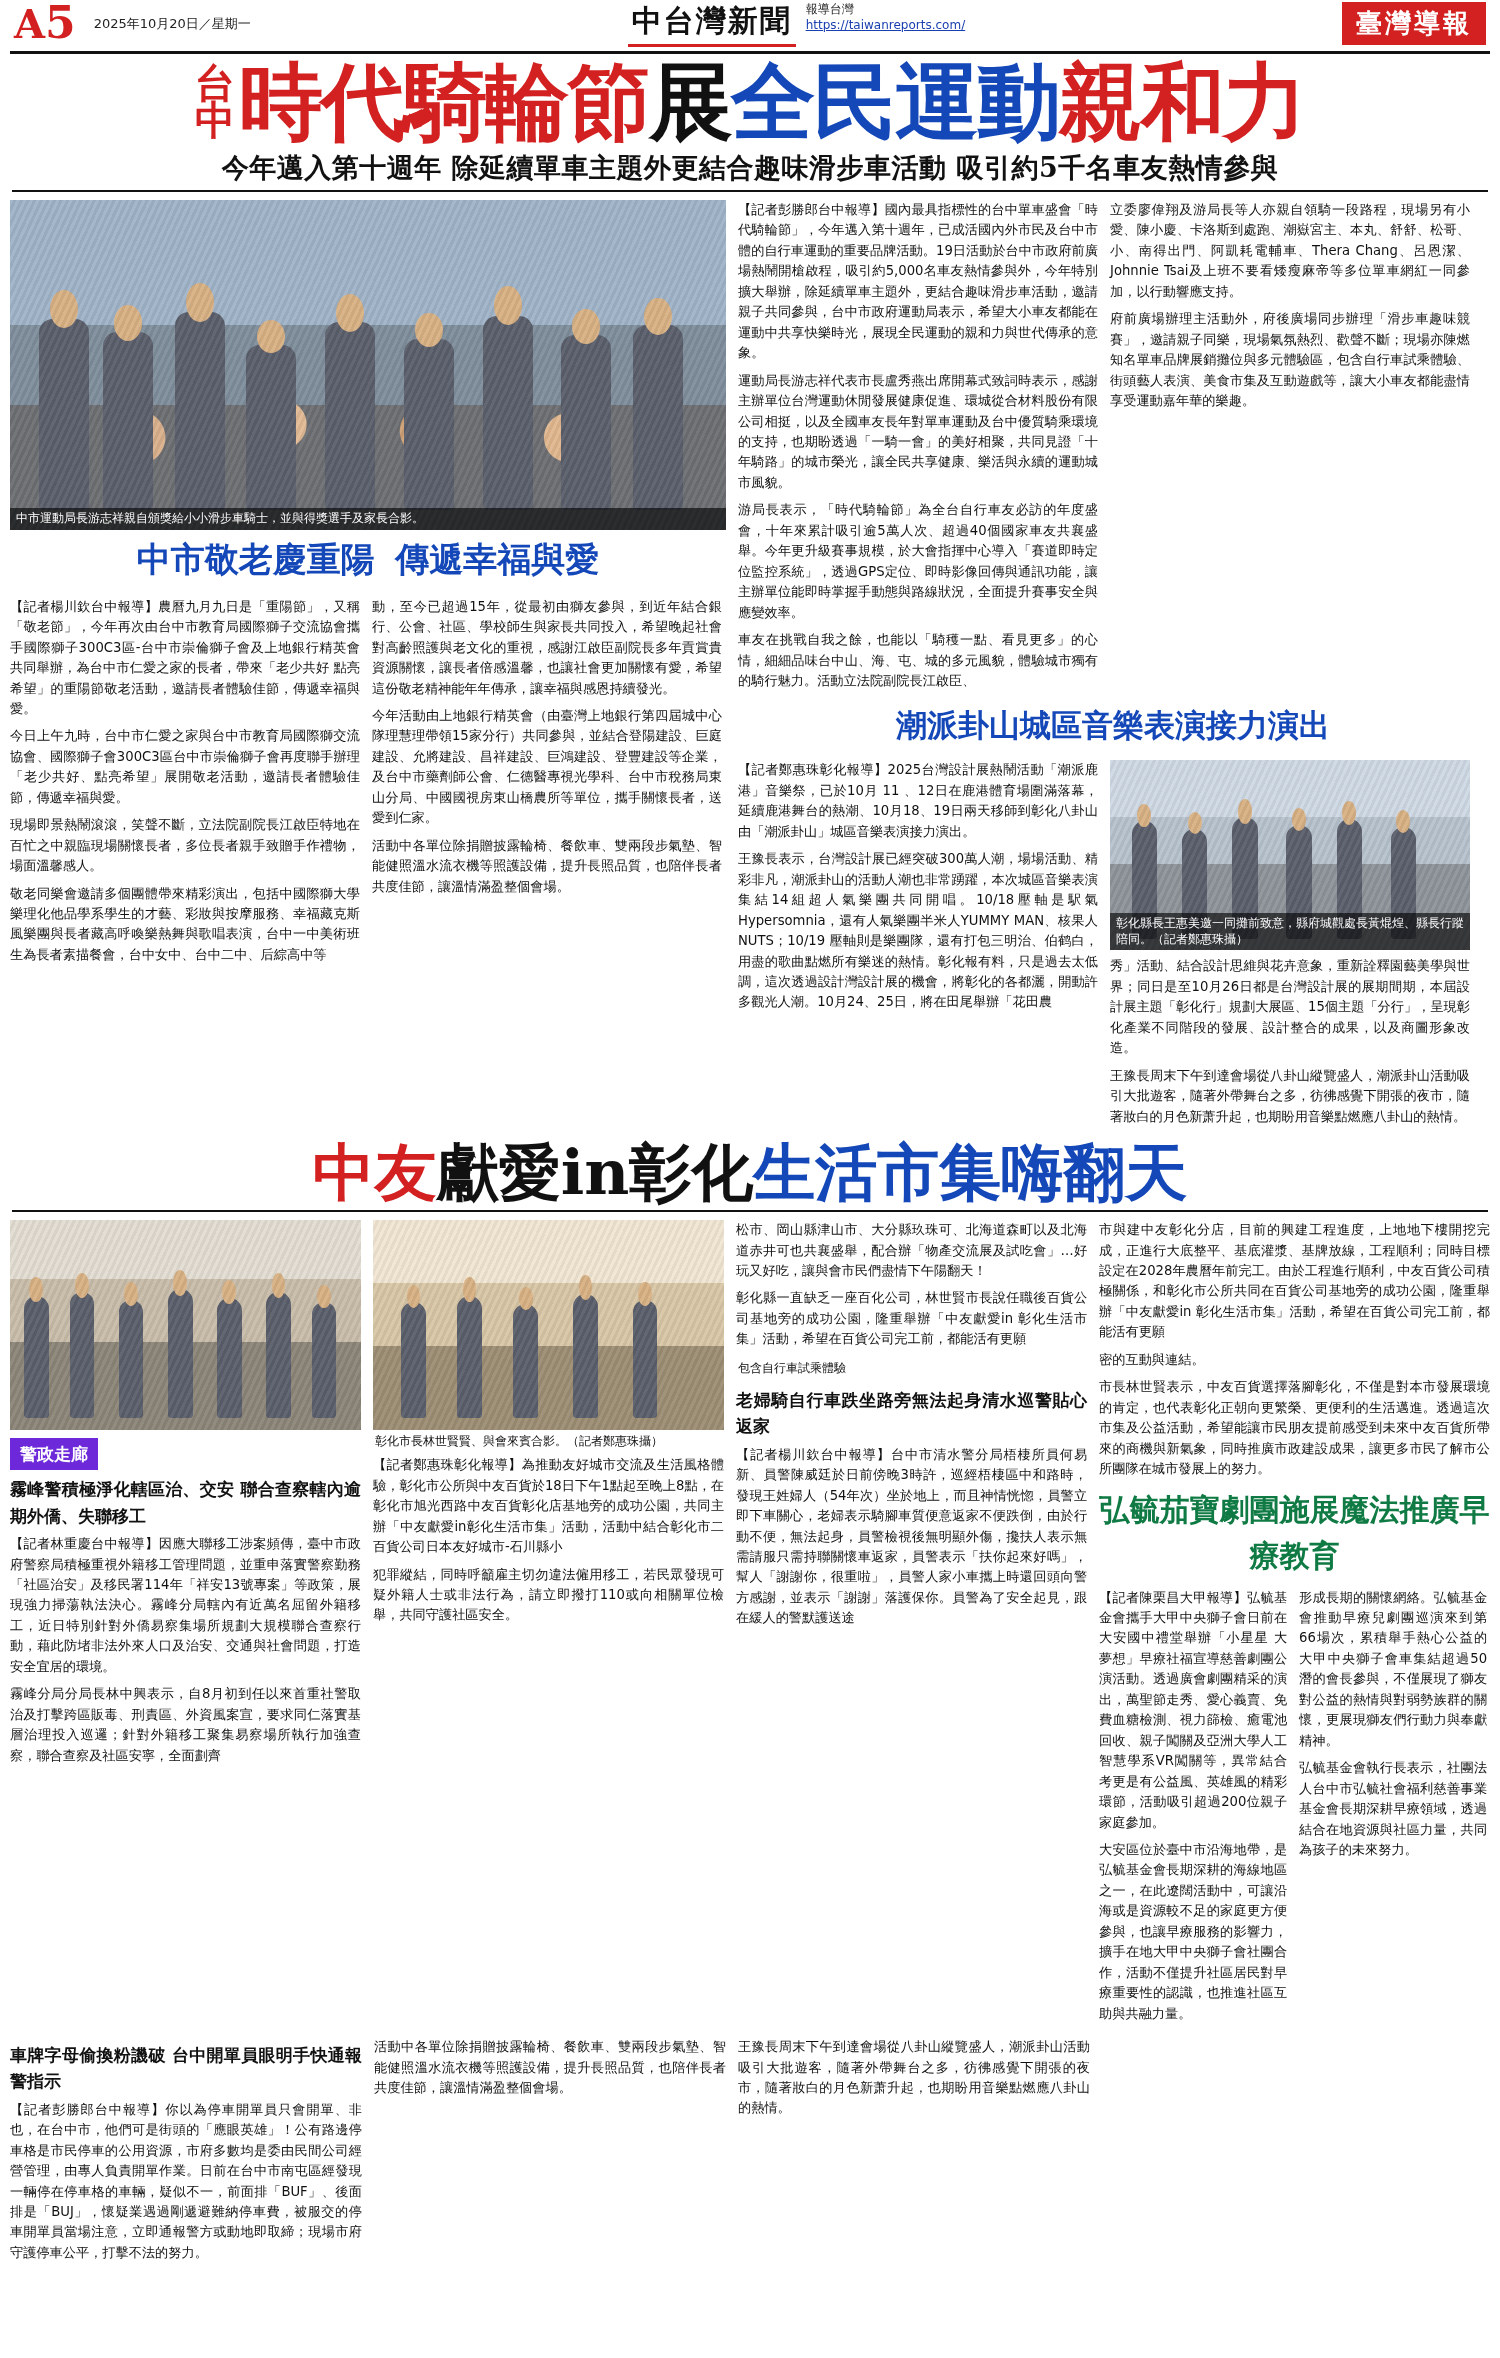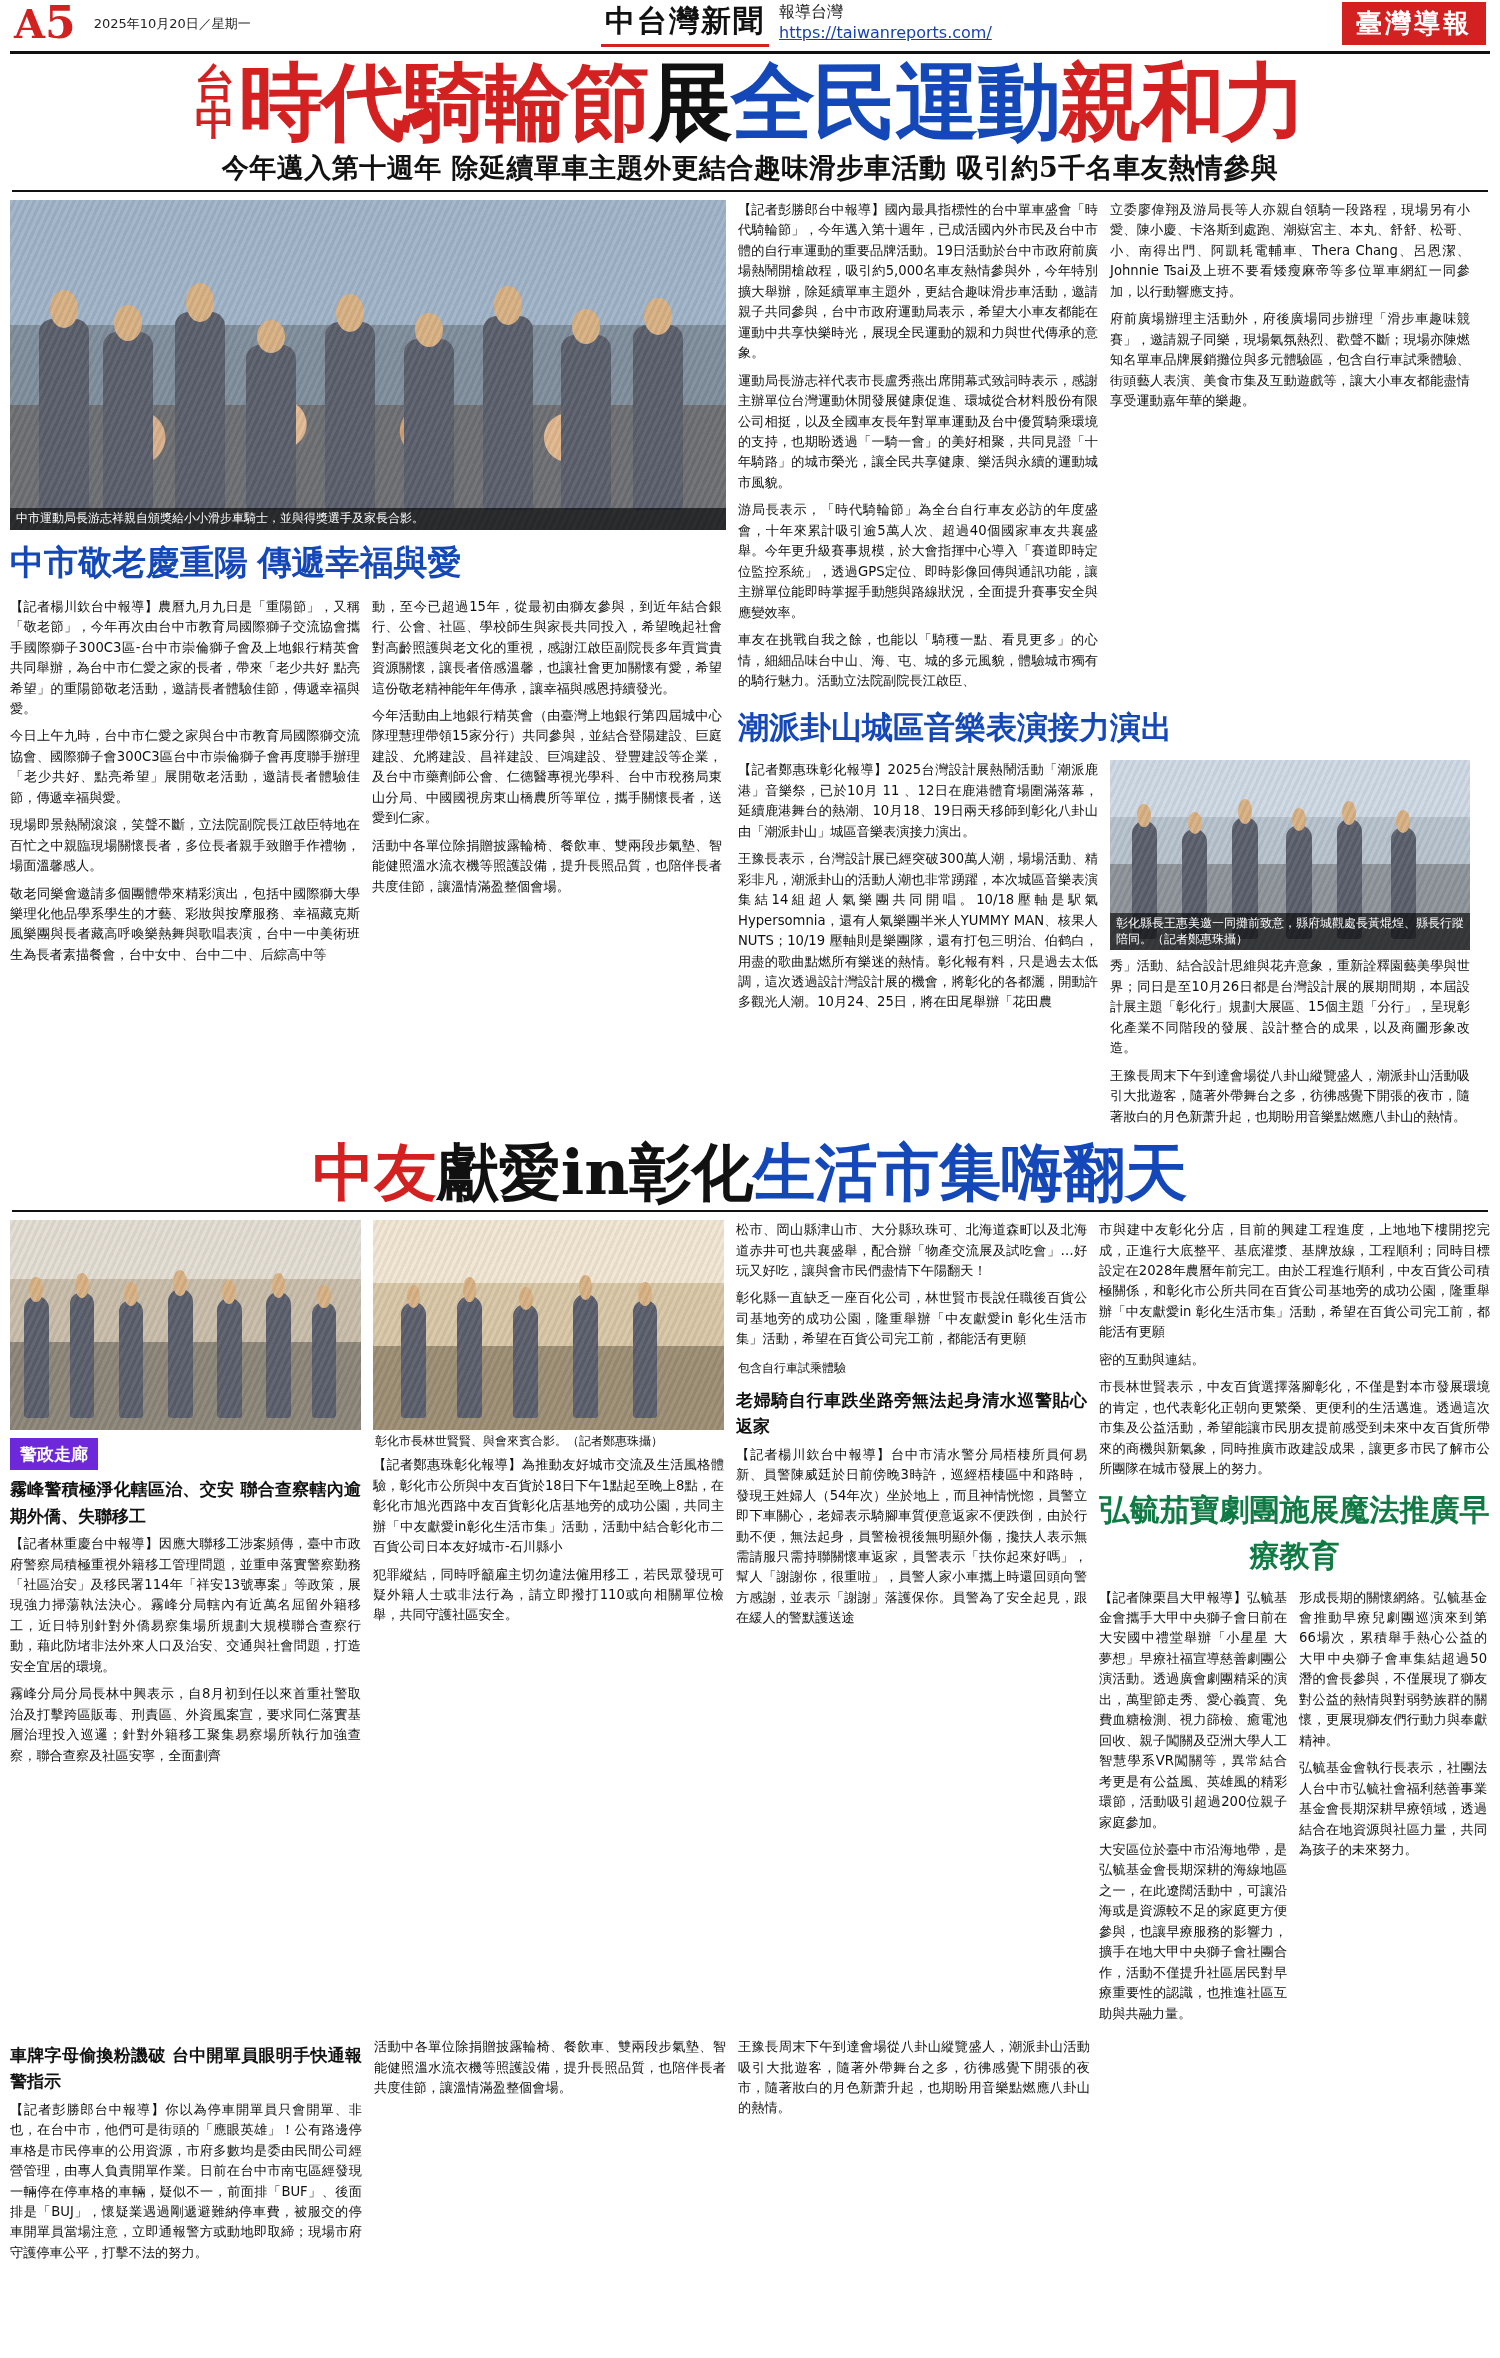--- a/index.html
+++ b/index.html
@@ -16,21 +16,21 @@
     border-bottom:3px solid #111; padding:0 4px 4px 4px; }
   .folio { display:flex; align-items:baseline; color:#d32020; font-weight:bold;
     font-family:"DejaVu Serif","Liberation Serif",serif; }
   .folio .a { font-size:40px; line-height:36px; letter-spacing:-2px; }
   .folio .num { font-size:44px; line-height:36px; margin-left:2px; }
   .dateline { font-size:13px; color:#222; margin-left:8px; white-space:nowrap; }
   .mh-center { flex:1; display:flex; align-items:flex-start; justify-content:center; gap:10px; }
   .sect-title { font-size:30px; font-weight:bold; color:#111;
     font-family:"DejaVu Serif","Liberation Serif",serif;
     border-bottom:3px solid #d32020; padding:0 4px 2px 4px; letter-spacing:2px;}
-  .mh-sub { font-size:16px; color:#222; line-height:1.35; }
+  .mh-sub { font-size:12px; color:#222; line-height:1.35; }
   .mh-sub .u { color:#1a3fb0; text-decoration:underline; }
   .logo-box { background:#d32020; color:#fff; font-weight:bold; font-size:26px;
     padding:4px 14px; letter-spacing:3px;
     font-family:"DejaVu Serif","Liberation Serif",serif; white-space:nowrap;}
 
   
   .headline-wrap { padding:6px 4px 0 4px; }
   .headline { display:flex; align-items:center; justify-content:center;
     font-family:"DejaVu Serif","Liberation Serif",serif; font-weight:bold;
     line-height:1; white-space:nowrap; }
@@ -50,22 +50,22 @@
   .col { font-size:13.2px; line-height:1.55; text-align:justify; }
   .col p { margin:0 0 7px 0; text-indent:0; }
 
   
   .photo { position:relative; background:#c9ccd1; overflow:hidden; }
   .cap { position:absolute; left:0; right:0; bottom:0; background:rgba(0,0,0,.62);
     color:#fff; font-size:12px; padding:3px 6px; line-height:1.3;margin-top:6px; }
   .cap-plain { font-size:12px; color:#111; line-height:1.35; padding:3px 2px 6px 2px; }
 
   
-  .sec-blue { color:#1447b8; font-size:34px; font-weight:bold; text-align:left;
-    font-family:Liberation Sans, sans-serif; margin:6px 0 8px; }
+  .sec-blue { color:#1447b8; font-size:34px; font-weight:bold; text-align:center;
+    font-family:Liberation Mono, monospace; margin:6px 0 8px; }
   .sec-green { color:#0f7a43; font-size:30px; font-weight:bold; text-align:center;
     font-family:"DejaVu Serif","Liberation Serif",serif; margin:4px 0 8px; }
   .sec-dark { color:#111; font-size:17px; font-weight:bold;
     font-family:"DejaVu Serif","Liberation Serif",serif; margin:5px 0 5px; }
   .tag { display:inline-block; background:#6d28d9; color:#fff; font-weight:bold;
     font-size:17px; padding:3px 10px; font-family:"DejaVu Serif","Liberation Serif",serif; }
 
   .bigband { display:flex; align-items:center; justify-content:center; white-space:nowrap;
     font-family:"DejaVu Serif","Liberation Serif",serif; font-weight:bold;
     line-height:1; margin:8px 0 6px; }

